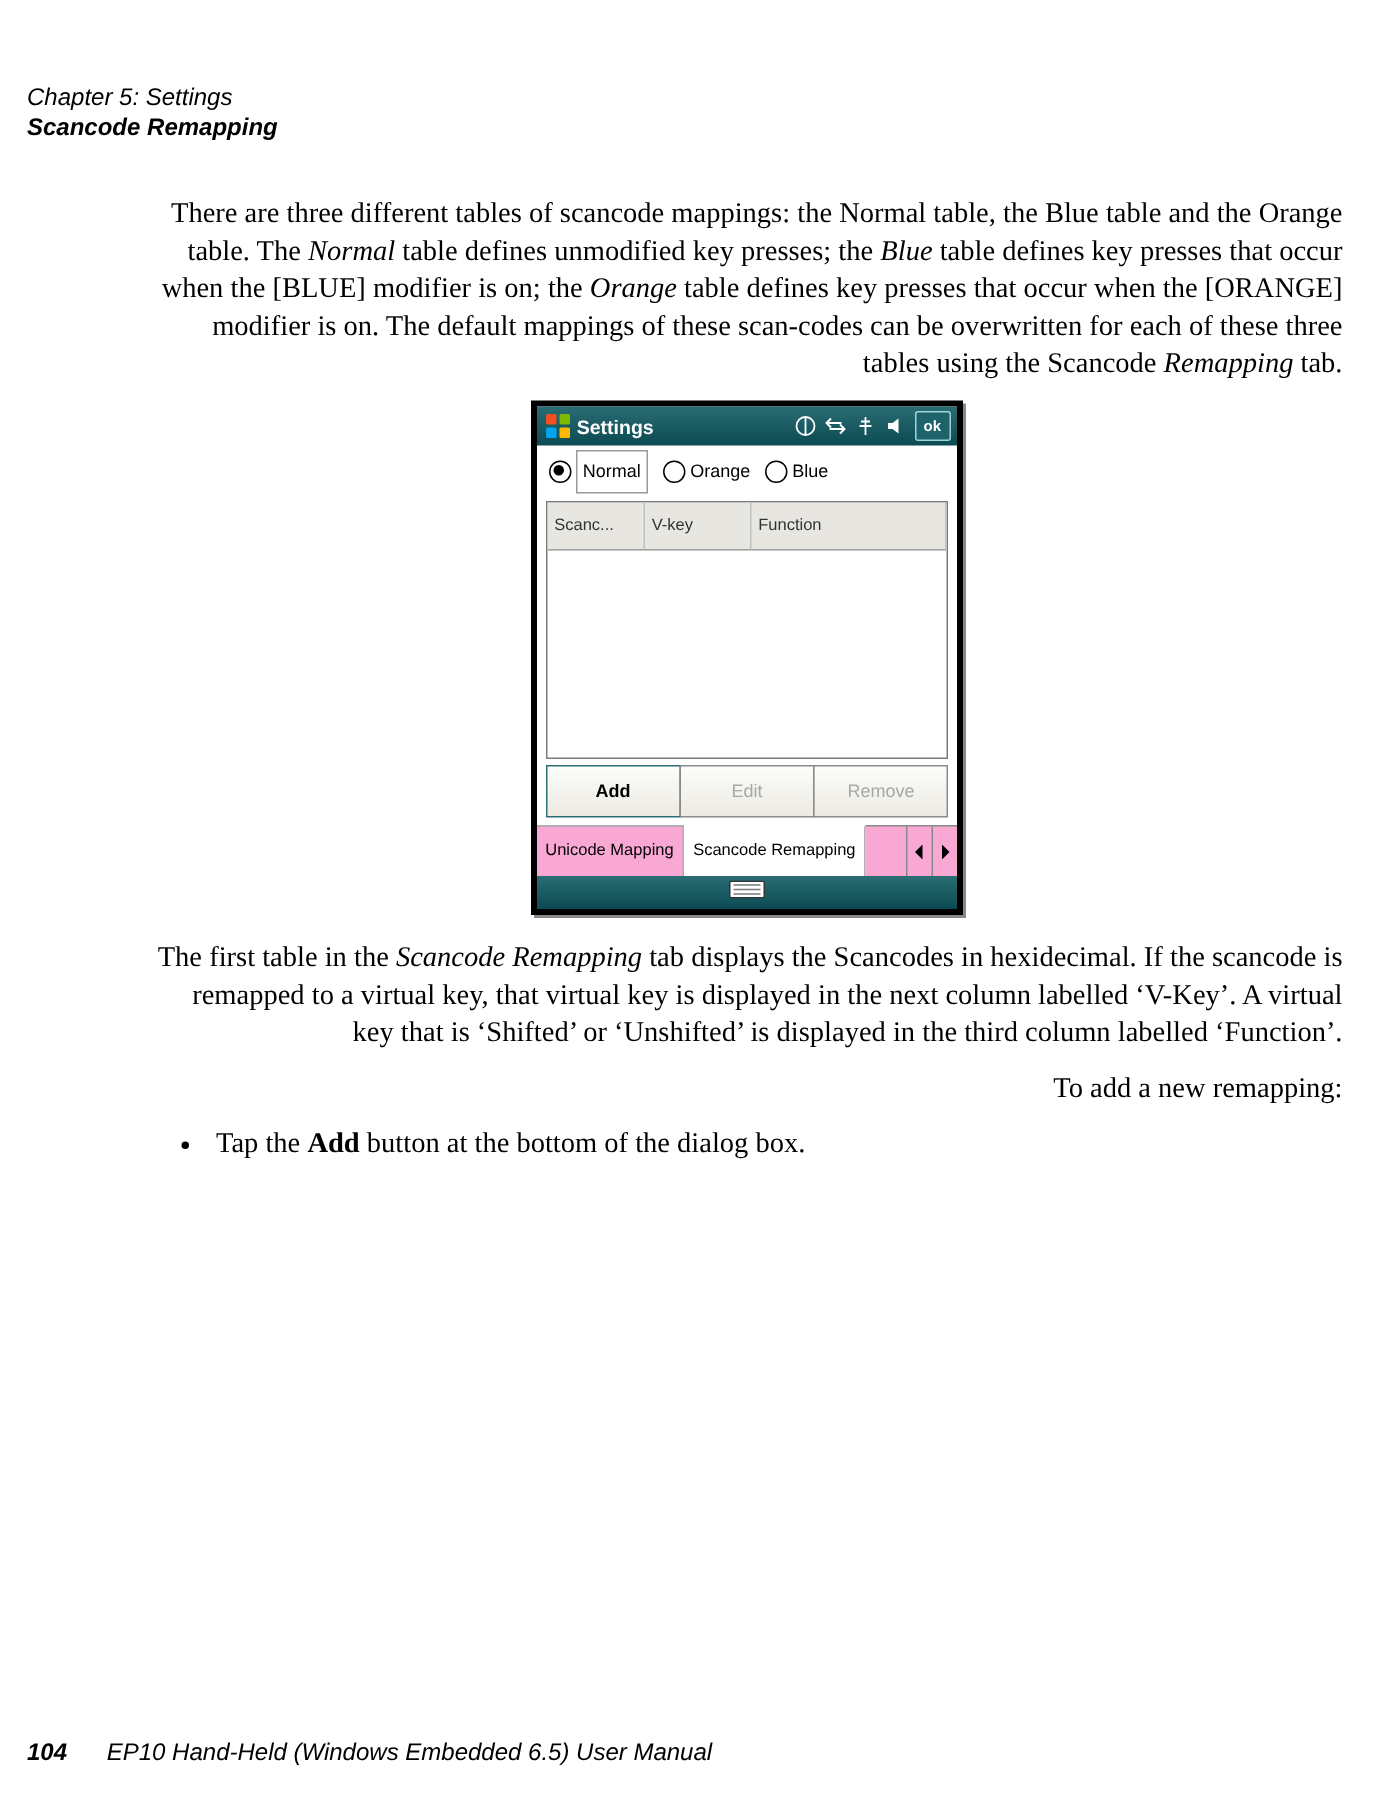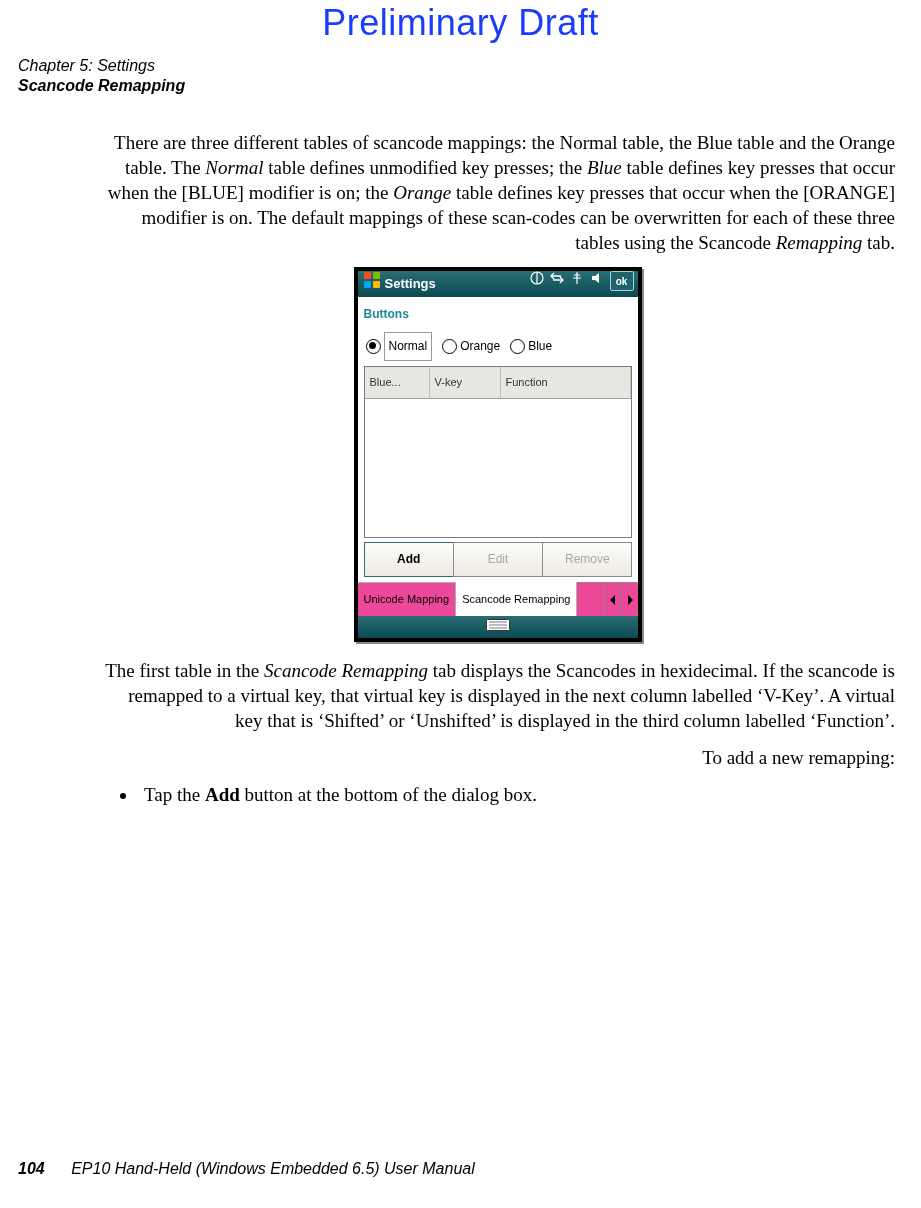--- a/index.html
+++ b/index.html
@@ -14,21 +14,21 @@
   .content .subhead{font-family:"Trebuchet MS",Arial,sans-serif;font-weight:bold;font-size:20px;margin:14px 0 6px 0}
   .content ul{margin:2px 0 0 0;padding-left:38px}
   .content li{padding-left:6px;margin-bottom:24px}
   em.it{font-style:italic}
   strong.b{font-weight:bold}
   .footer{position:absolute;bottom:30px;left:18px;font-family:"Trebuchet MS",Arial,sans-serif;font-style:italic;font-size:16px}
   .footer .pageno{font-weight:bold;font-style:italic;margin-right:22px}
   
   .shot-wrap{display:flex;justify-content:center;margin:10px 0 16px 0}
   .shot{width:280px;border:4px solid #000;font-family:Tahoma,Arial,sans-serif;font-size:12px;box-shadow:2px 2px 0 #888}
-  .titlebar{height:26px;background:linear-gradient(#2b6d74,#0b4a52);display:flex;color:#fff}
+  .titlebar{height:26px;background:linear-gradient(#2b6d74,#0b4a52);display:flex;align-items:center;color:#fff}
   .winflag{width:18px;height:18px;margin:0 4px 0 5px;position:relative}
   .winflag span{position:absolute;width:7px;height:7px;border-radius:1px}
   .wf1{top:1px;left:1px;background:#f25022}
   .wf2{top:1px;left:10px;background:#7fba00}
   .wf3{top:10px;left:1px;background:#00a4ef}
   .wf4{top:10px;left:10px;background:#ffb900}
   .titlebar .ttl{font-weight:bold;font-size:13px}
   .titlebar .spacer{flex:1}
   .tbicon{margin-right:6px;display:inline-flex}
   .tbicon svg{display:block}
@@ -42,33 +42,32 @@
   .table-outer{margin:1px 6px 0 6px;border:1px solid #7a7a7a;background:#fff;height:170px;overflow:hidden}
   .thead{display:flex;background:#e8e6e0}
   .th{border-right:1px solid #bfbfbf;border-bottom:1px solid #a0a0a0;font-size:11px;padding:3px 5px;color:#333}
   .th.c1{width:54px}
   .th.c2{width:60px}
   .th.c3{flex:1}
   .btnrow{display:flex;margin:4px 6px 0 6px}
   .wbtn{flex:1;background:linear-gradient(#fcfcfa,#eceae2);border:1px solid #8a8a8a;text-align:center;font-size:12px;padding:4px 0;margin-right:-1px}
   .wbtn.focus{border:1px solid #2b6d74;font-weight:bold}
   .wbtn.dis{color:#a7a7a7}
-  .tabs{display:flex;margin-top:5px;border-top:1px solid #888;background:#ec4899}
+  .tabs{display:flex;margin-top:5px;border-top:1px solid #888;background:#f9a8d4}
   .tab{font-size:11px;padding:4px 6px;border-right:1px solid #b0b0b0;border-top:1px solid #b0b0b0;margin-top:-1px}
   .tab.active{background:#fff;border-top:1px solid #fff}
   .tabnav{margin-left:auto;display:flex}
   .tnav{width:16px;text-align:center;border-left:1px solid #888;display:flex;align-items:center;justify-content:center}
   .softbar{height:22px;background:linear-gradient(#2b6d74,#0b4a52);display:flex;align-items:center;justify-content:center}
   .kbd{width:24px;height:12px}
 </style>
 </head>
 <body>
 <div class="page">
 
-<div class="watermark">Preliminary Draft</div>
 
 <div class="chapinfo">
   <div class="chap">Chapter 5: Settings</div>
   <div class="sect">Scancode Remapping</div>
 </div>
 
 <div class="content">
 
   <p>
     <span>There are three different tables of scancode mappings: the Normal table, the Blue table and the Orange table. The </span><em class="it">Normal</em><span> table defines unmodified key presses; the </span><em class="it">Blue</em><span> table defines key presses that occur when the [BLUE] modifier is on; the </span><em class="it">Orange</em><span> table defines key presses that occur when the [ORANGE] modifier is on. The default mappings of these scan-codes can be overwritten for each of these three tables using the Scancode </span><em class="it">Remapping</em><span> tab.</span>
@@ -102,38 +101,37 @@
                 <path d="M7 1v12M4 4l6 0M3 7l8 0" stroke="#fff" stroke-width="1.2"></path>
               </svg>
         </span>
         <span class="tbicon">
           <svg width="14" height="14" viewBox="0 0 14 14">
                 <path d="M2 5v4h3l4 3V2L5 5z" fill="#fff"></path>
               </svg>
         </span>
         <div class="okbtn">ok</div>
       </div>
-      <div class="category">Buttons</div>
       <div class="radios">
         <div class="radio">
           <span class="rdot sel"></span>
           <span class="rbox">Normal</span>
         </div>
         <div class="radio">
           <span class="rdot"></span>
           <span>Orange</span>
         </div>
         <div class="radio">
           <span class="rdot"></span>
           <span>Blue</span>
         </div>
       </div>
       <div class="table-outer">
         <div class="thead">
-          <div class="th c1">Blue...</div>
+          <div class="th c1">Scanc...</div>
           <div class="th c2">V-key</div>
           <div class="th c3">Function</div>
         </div>
       </div>
       <div class="btnrow">
         <div class="wbtn focus">Add</div>
         <div class="wbtn dis">Edit</div>
         <div class="wbtn dis">Remove</div>
       </div>
       <div class="tabs">

